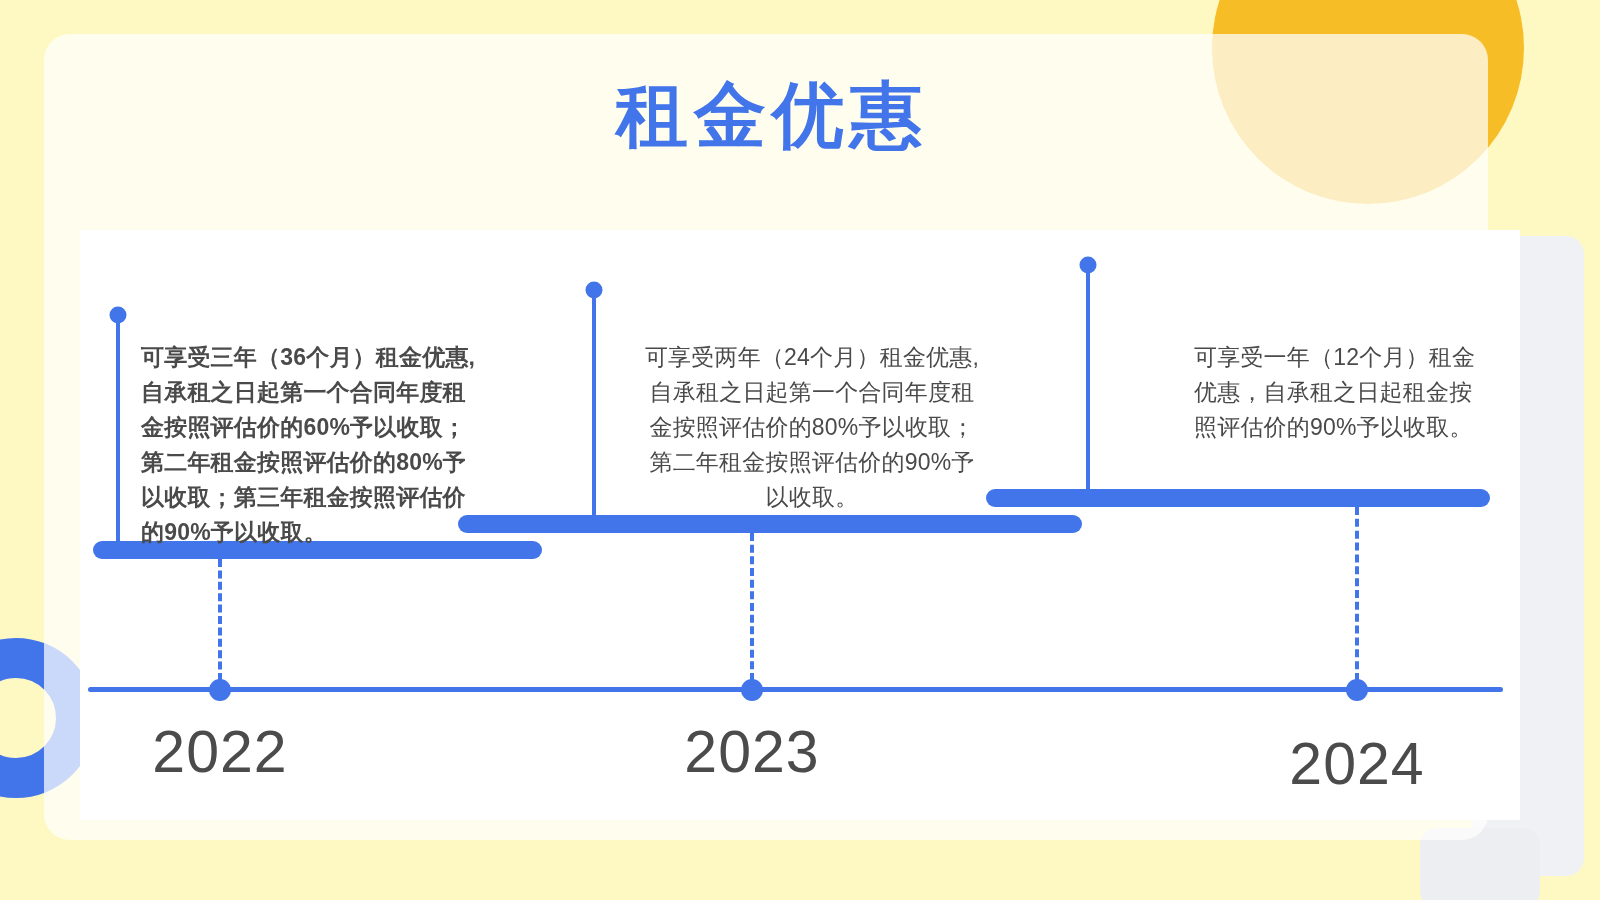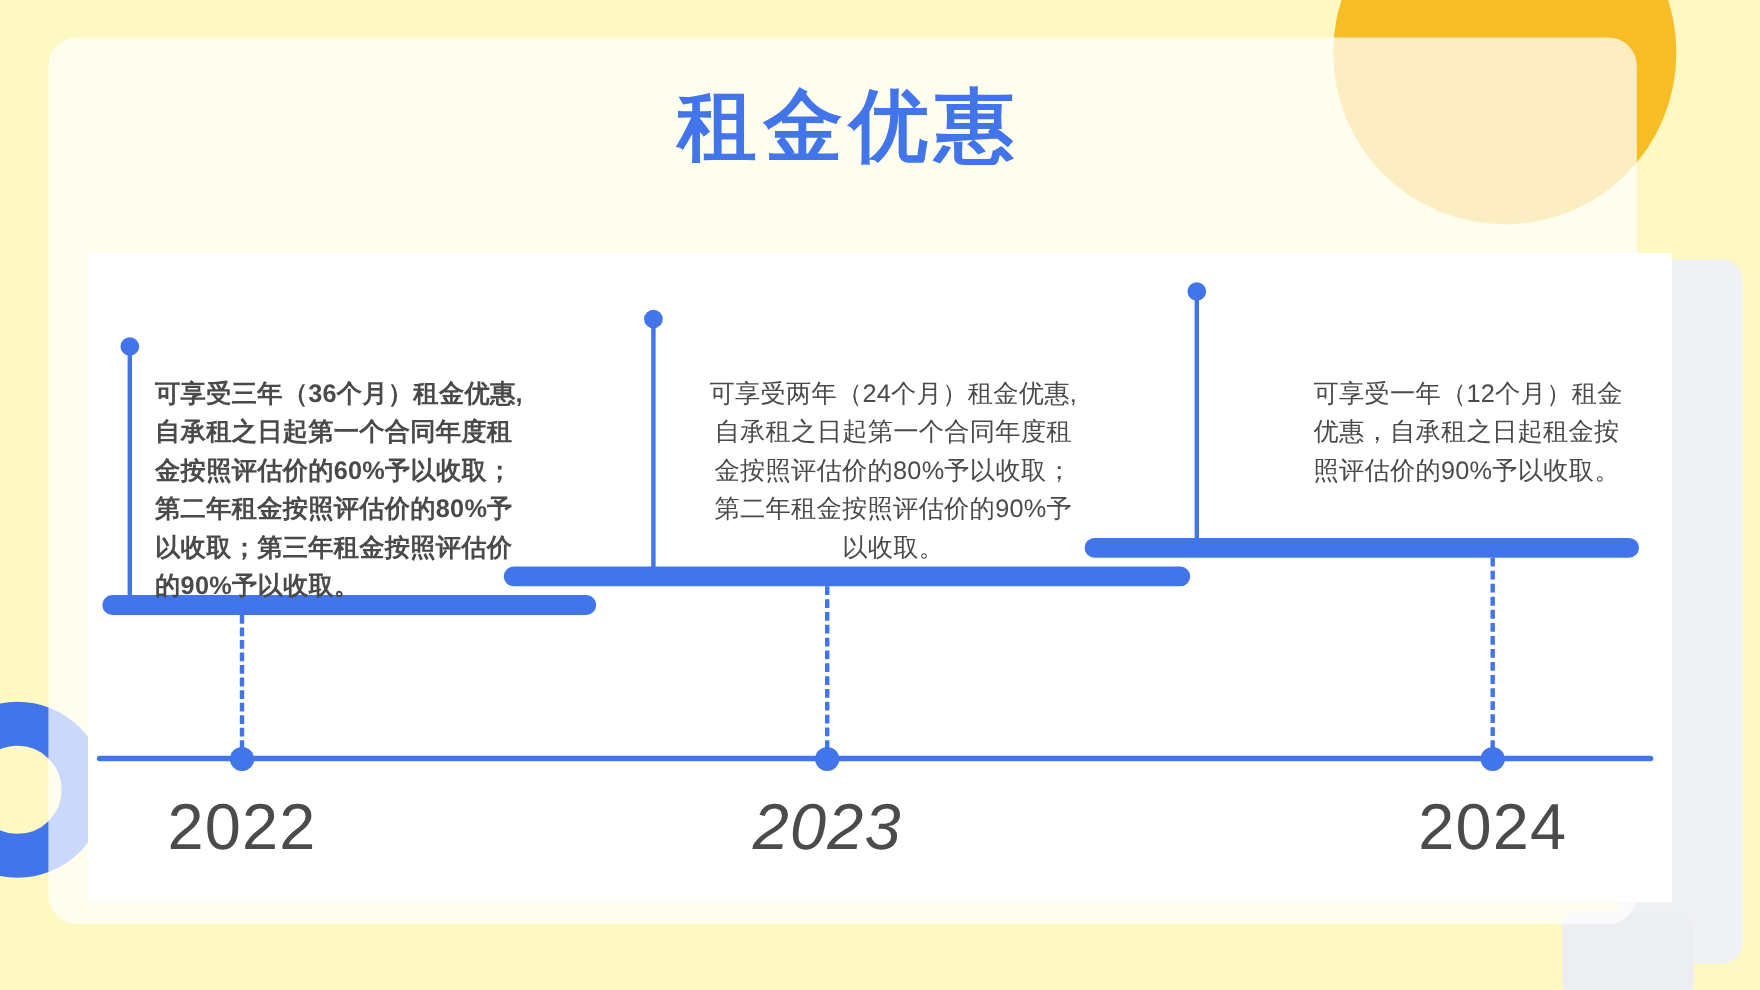--- a/index.html
+++ b/index.html
@@ -236,17 +236,17 @@
 优惠，自承租之日起租金按
 照评估价的90%予以收取。</div>
 
     <div class="axis-line"></div>
 
     <div class="axis-dot" style="left:220px; top:690px;"></div>
     <div class="axis-dot" style="left:752px; top:690px;"></div>
     <div class="axis-dot" style="left:1357px; top:690px;"></div>
 
     <div class="axis-label" style="left:220px;">2022</div>
-    <div class="axis-label" style="left:752px;font-style:italic;">2023</div>
-    <div class="axis-label" style="left:1357px;">2024</div>
+    <div class="axis-label" style="left:752px;">2023</div>
+    <div class="axis-label" style="left:1357px;margin-top:12px;">2024</div>
 
   </div>
 </div>
 
 </body></html>

